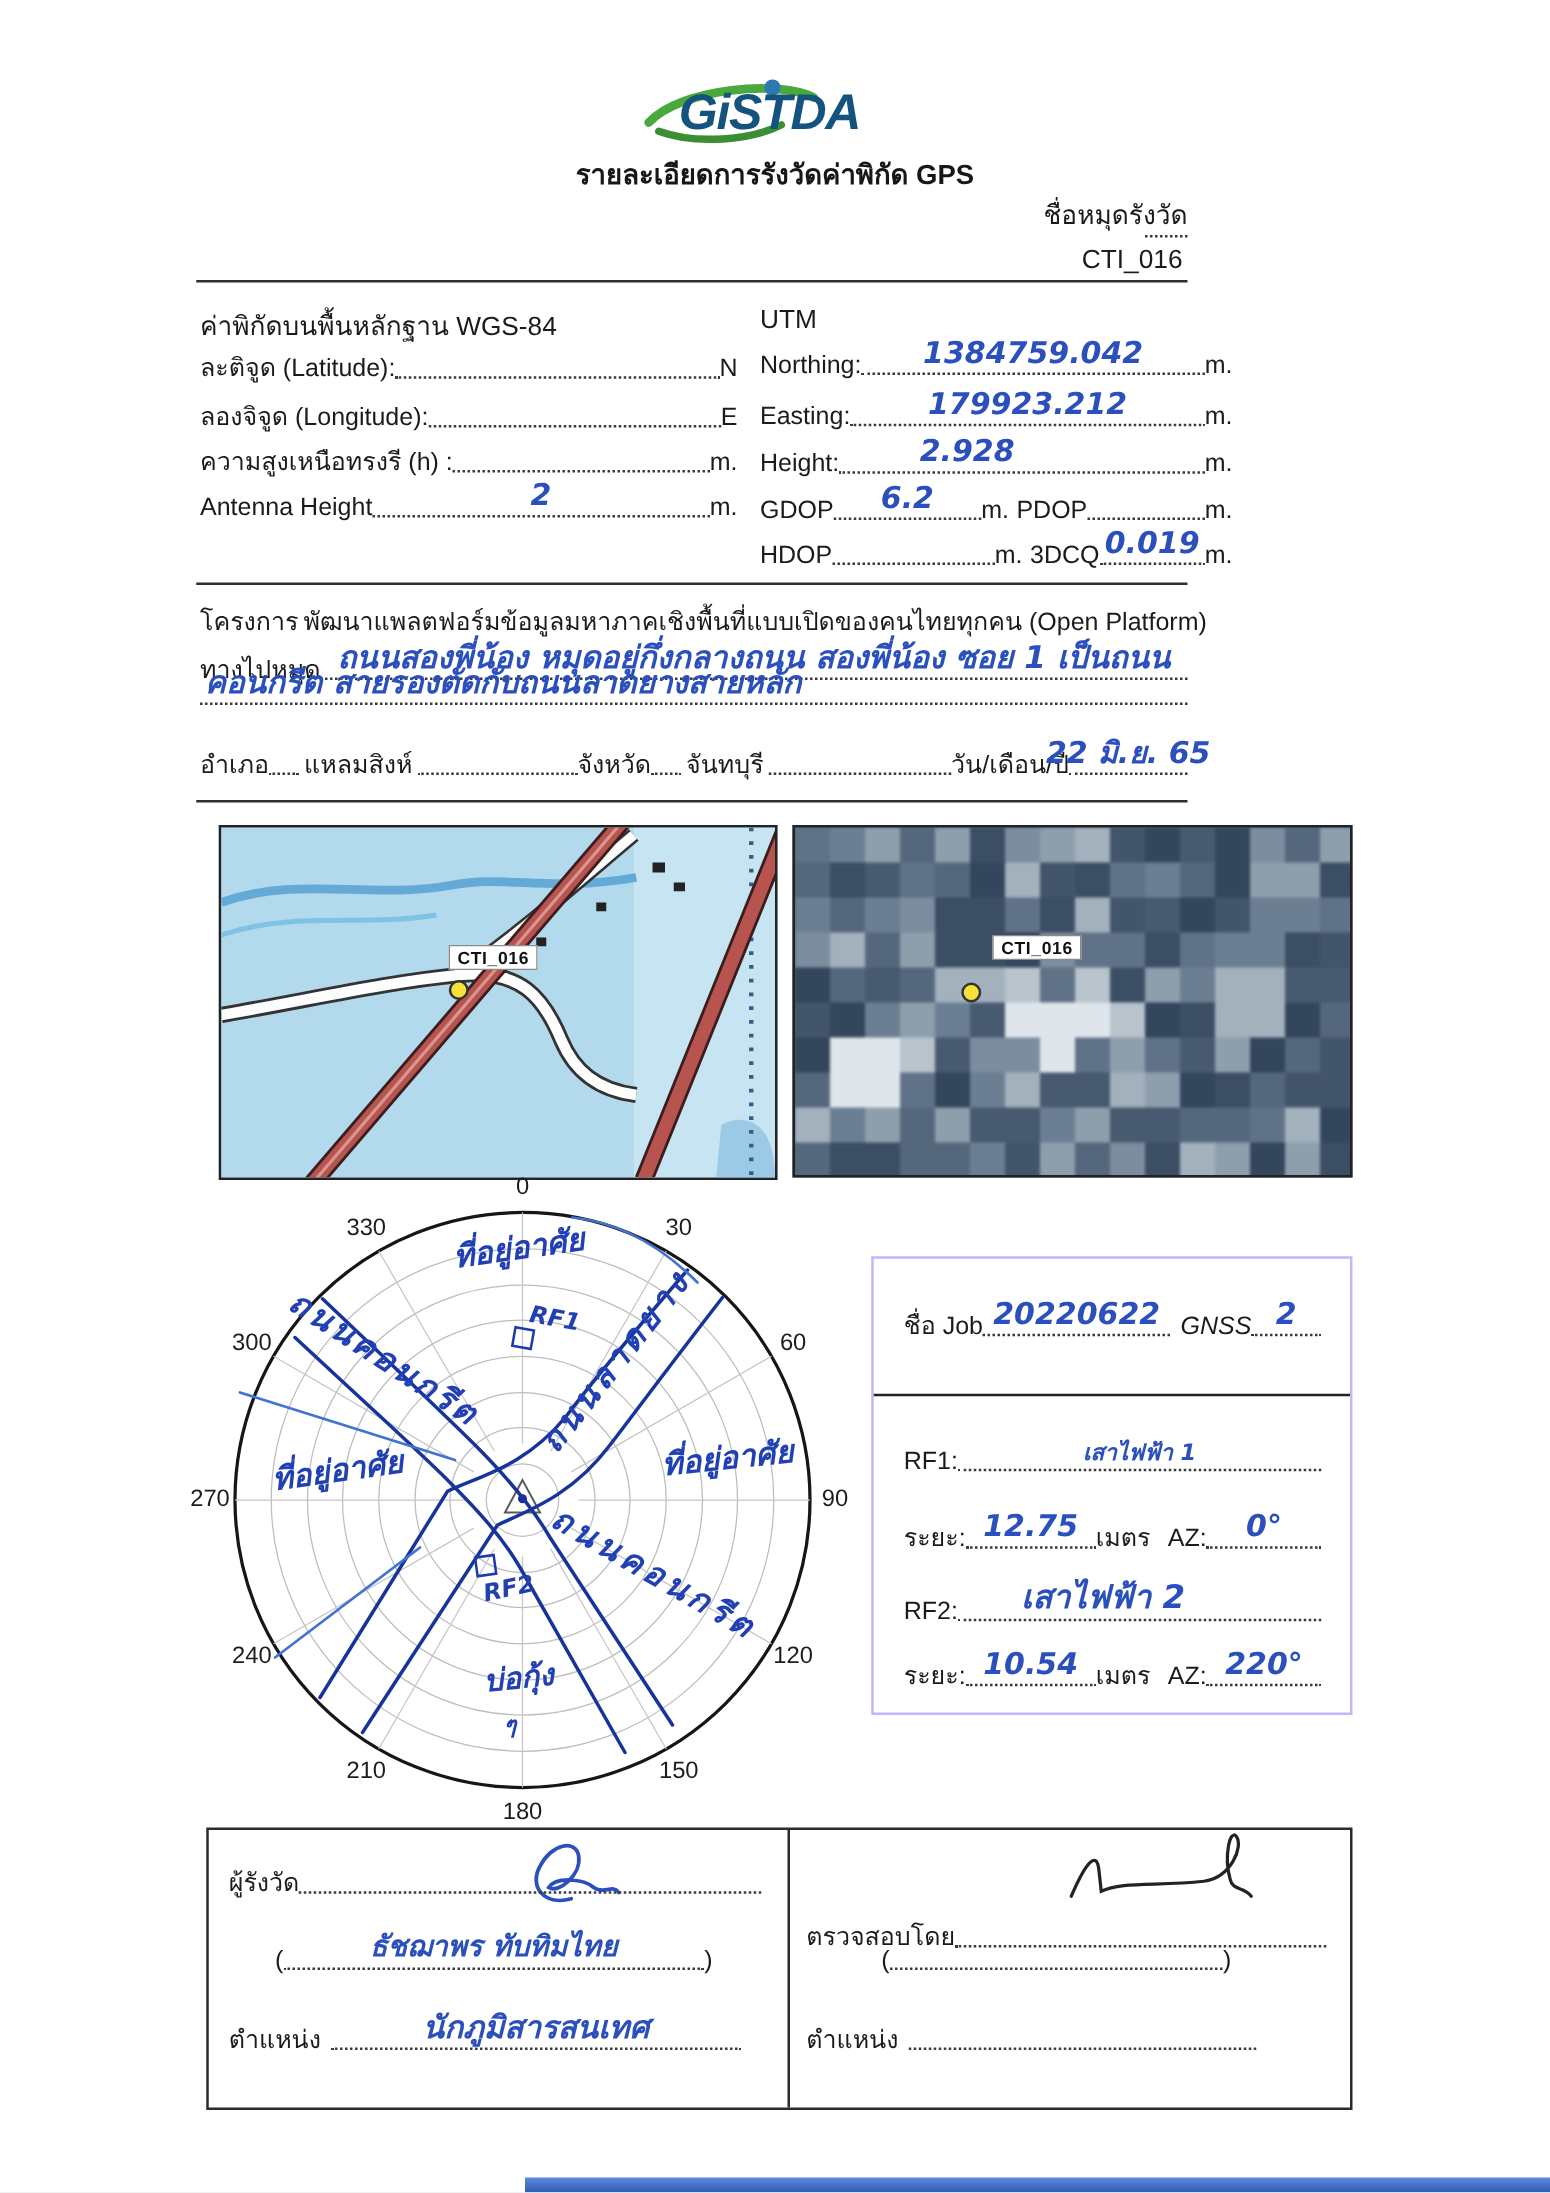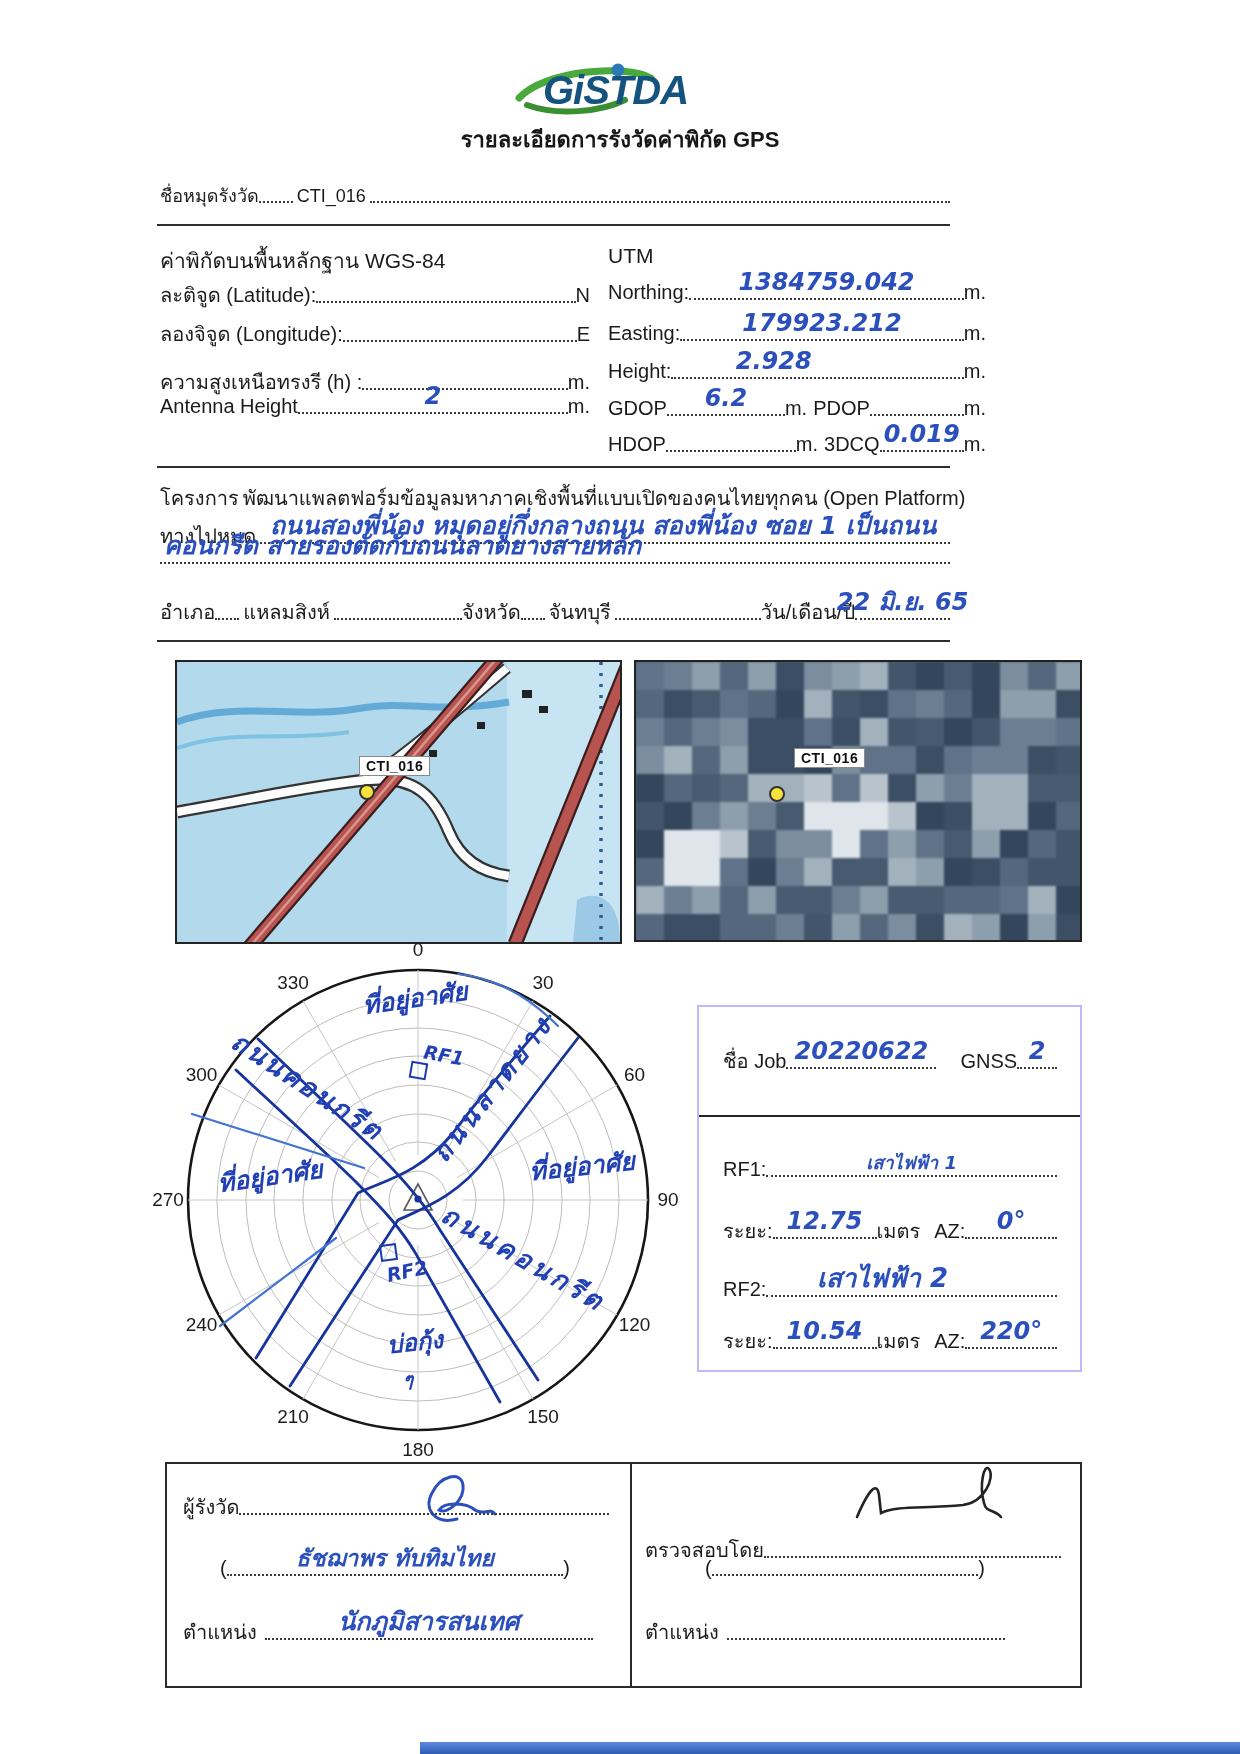--- a/index.html
+++ b/index.html
@@ -46,41 +46,41 @@
   <div class="abs" style="left:505px;top:58px;width:230px;height:62px;">
     <svg width="230" height="62" viewBox="0 0 230 62">
       <path d="M14,40 C40,12 120,6 146,20" fill="none" stroke="#4aa93c" stroke-width="7" stroke-linecap="round"></path>
       <path d="M22,47 C52,58 96,54 120,42" fill="none" stroke="#3b8f33" stroke-width="6" stroke-linecap="round"></path>
       <circle cx="113" cy="12" r="6.5" fill="#2a79b5"></circle>
     </svg>
     <span class="abs" style="left:38px;top:10px;font-size:40px;font-weight:bold;font-style:italic;color:#14537d;letter-spacing:-1px;">GiSTDA</span>
   </div>
   <div class="title-sub" style="top:122px;">รายละเอียดการรังวัดค่าพิกัด GPS</div>
 
-  <div class="frow" style="left:160px;top:185px;width:790px;font-size:18px;">
+  <div class="frow" style="left:160px;top:160px;width:790px;font-size:21px;flex-direction:column;">
     <span class="lbl">ชื่อหมุดรังวัด</span>
     <span class="dots" style="width:34px;"></span>
     <span class="pv">CTI_016</span>
     <span class="dots fill"></span>
   </div>
 
   <div class="rule" style="top:224px;"></div>
 
   <div class="abs" style="left:160px;top:244px;font-size:21px;font-weight:500;">ค่าพิกัดบนพื้นหลักฐาน WGS-84</div>
   <div class="frow" style="left:160px;top:283px;width:430px;">
     <span class="lbl">ละติจูด (Latitude):</span>
     <span class="dots fill"></span>
     <span class="lbl">N</span>
   </div>
   <div class="frow" style="left:160px;top:322px;width:430px;">
     <span class="lbl">ลองจิจูด (Longitude):</span>
     <span class="dots fill"></span>
     <span class="lbl">E</span>
   </div>
-  <div class="frow" style="left:160px;top:370px;width:430px;justify-content:center;">
+  <div class="frow" style="left:160px;top:358px;width:430px;justify-content:center;">
     <span class="lbl">ความสูงเหนือทรงรี (h) :</span>
     <span class="dots fill"></span>
     <span class="lbl">m.</span>
   </div>
   <div class="frow" style="left:160px;top:394px;width:430px;">
     <span class="lbl">Antenna Height</span>
     <span class="dots fill">
       <span class="hw">2</span>
     </span>
     <span class="lbl">m.</span>
@@ -429,21 +429,21 @@
     <div class="rf-square" style="left:252px;top:124px;transform:rotate(10deg);"></div>
     <div class="rf-square" style="left:222px;top:306px;transform:rotate(-8deg);"></div>
   </div>
 
   <div class="job-box">
     <div class="frow" style="left:24px;top:42px;width:334px;">
       <span class="lbl">ชื่อ Job</span>
       <span class="dots" style="width:150px;">
         <span class="hw">20220622</span>
       </span>
-      <span class="lbl" style="margin-left:24px;">GNSS</span>
+      <span class="lbl" style="margin-left:8px;font-style:italic;">GNSS</span>
       <span class="dots fill">
         <span class="hw">2</span>
       </span>
     </div>
     <div class="abs" style="left:0;top:108px;width:100%;border-top:2px solid #232323;"></div>
     <div class="frow" style="left:24px;top:150px;width:334px;">
       <span class="lbl">RF1:</span>
       <span class="dots fill">
         <span class="hw" style="font-size:18px;">เสาไฟฟ้า 1</span>
       </span>

